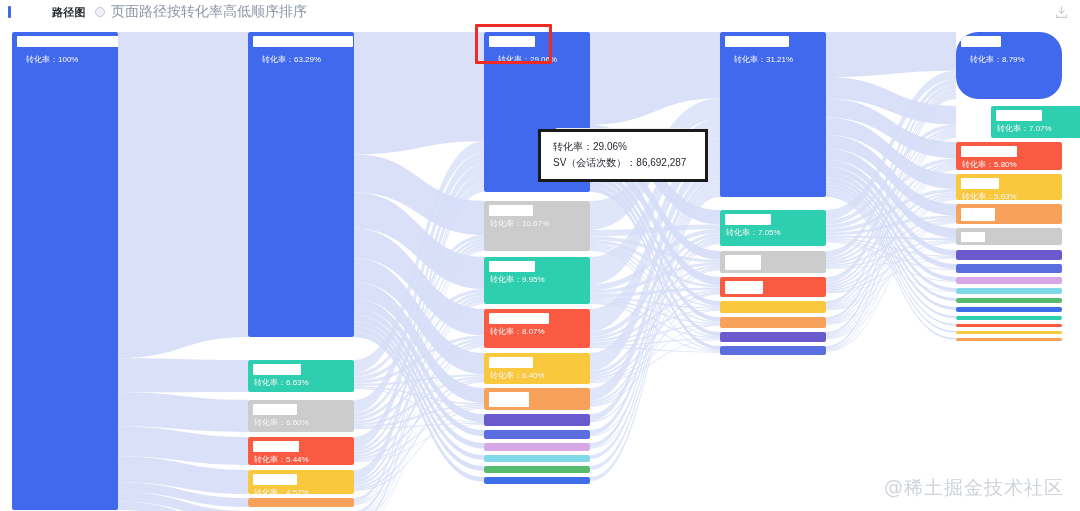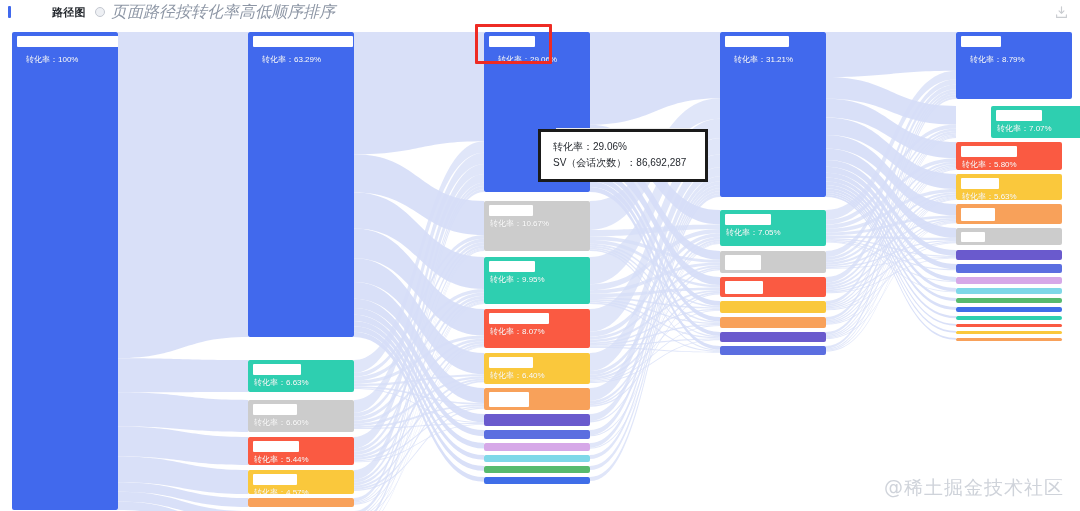--- a/index.html
+++ b/index.html
@@ -21,21 +21,21 @@
     border-radius: 1px;
   }
   .title-text {
     font-size: 11px; font-weight: bold; color: #1f2329; letter-spacing: .3px; margin-left: 35px;
   }
   .info-icon {
     width: 10px; height: 10px; border-radius: 50%;
     border: 1px solid #c4c8d0; margin: 0 6px 0 9px;
     display: inline-block; position: relative; background: #eef0f4;
   }
-  .subtitle-text { font-size: 16px; color: #8d96a5; font-style: italic; }
+  .subtitle-text { font-size: 14px; color: #8d96a5; }
   .download-icon {
     position: absolute; right: 12px; top: 6px;
     width: 13px; height: 13px; opacity: .45;
   }
 
   
   .canvas {
     position: absolute; left: 0; top: 24px; width: 1080px; height: 487px;
     background: #ffffff; overflow: hidden;
   }
@@ -340,21 +340,21 @@
       <div class="node" style="left: 720px; top: 227px; width: 106px; height: 22px; background: rgb(204, 204, 204);">
         <div class="node-chip" style="width: 36px; height: 15px;"></div>
       </div>
       <div class="node" style="left: 720px; top: 253px; width: 106px; height: 20px; background: rgb(250, 90, 66);">
         <div class="node-chip" style="width: 38px; height: 13px;"></div>
       </div>
       <div class="node" style="left: 720px; top: 277px; width: 106px; height: 12px; background: rgb(250, 200, 60);"></div>
       <div class="node" style="left: 720px; top: 293px; width: 106px; height: 11px; background: rgb(248, 161, 90);"></div>
       <div class="node" style="left: 720px; top: 308px; width: 106px; height: 10px; background: rgb(106, 90, 205);"></div>
       <div class="node" style="left: 720px; top: 322px; width: 106px; height: 9px; background: rgb(91, 110, 224);"></div>
-      <div class="node tall" style="left: 956px; top: 8px; width: 116px; height: 67px; background: rgb(65, 105, 237);">
+      <div class="node tall" style="left: 956px; top: 8px; width: 106px; height: 67px; background: rgb(65, 105, 237); border-radius: 22px;">
         <div class="node-chip" style="width: 40px;"></div>
         <div class="node-label">转化率：8.79%</div>
       </div>
       <div class="node" style="left: 956px; top: 82px; width: 106px; height: 32px; background: rgb(46, 207, 176); margin-left: 35px;">
         <div class="node-chip" style="width: 46px;"></div>
         <div class="node-label" style="top: 17px; transform: none;">转化率：7.07%</div>
       </div>
       <div class="node" style="left: 956px; top: 118px; width: 106px; height: 28px; background: rgb(250, 90, 66);">
         <div class="node-chip" style="width: 56px;"></div>
         <div class="node-label" style="top: 17px; transform: none;">转化率：5.80%</div>

